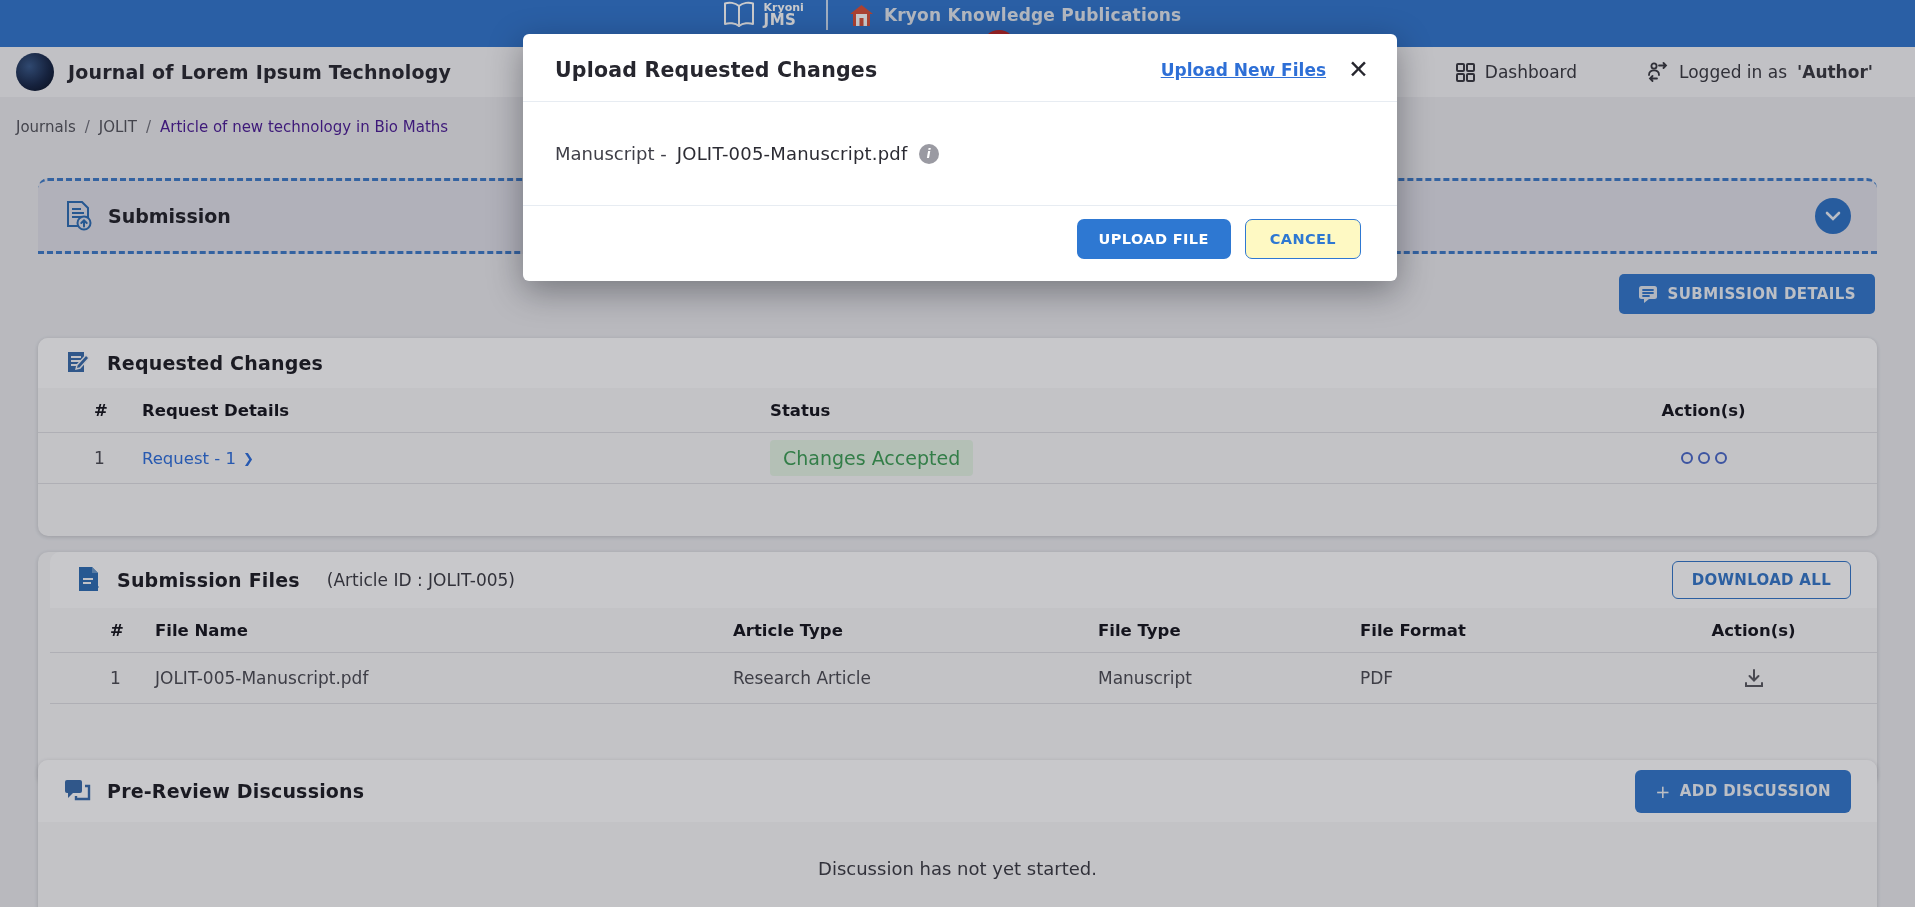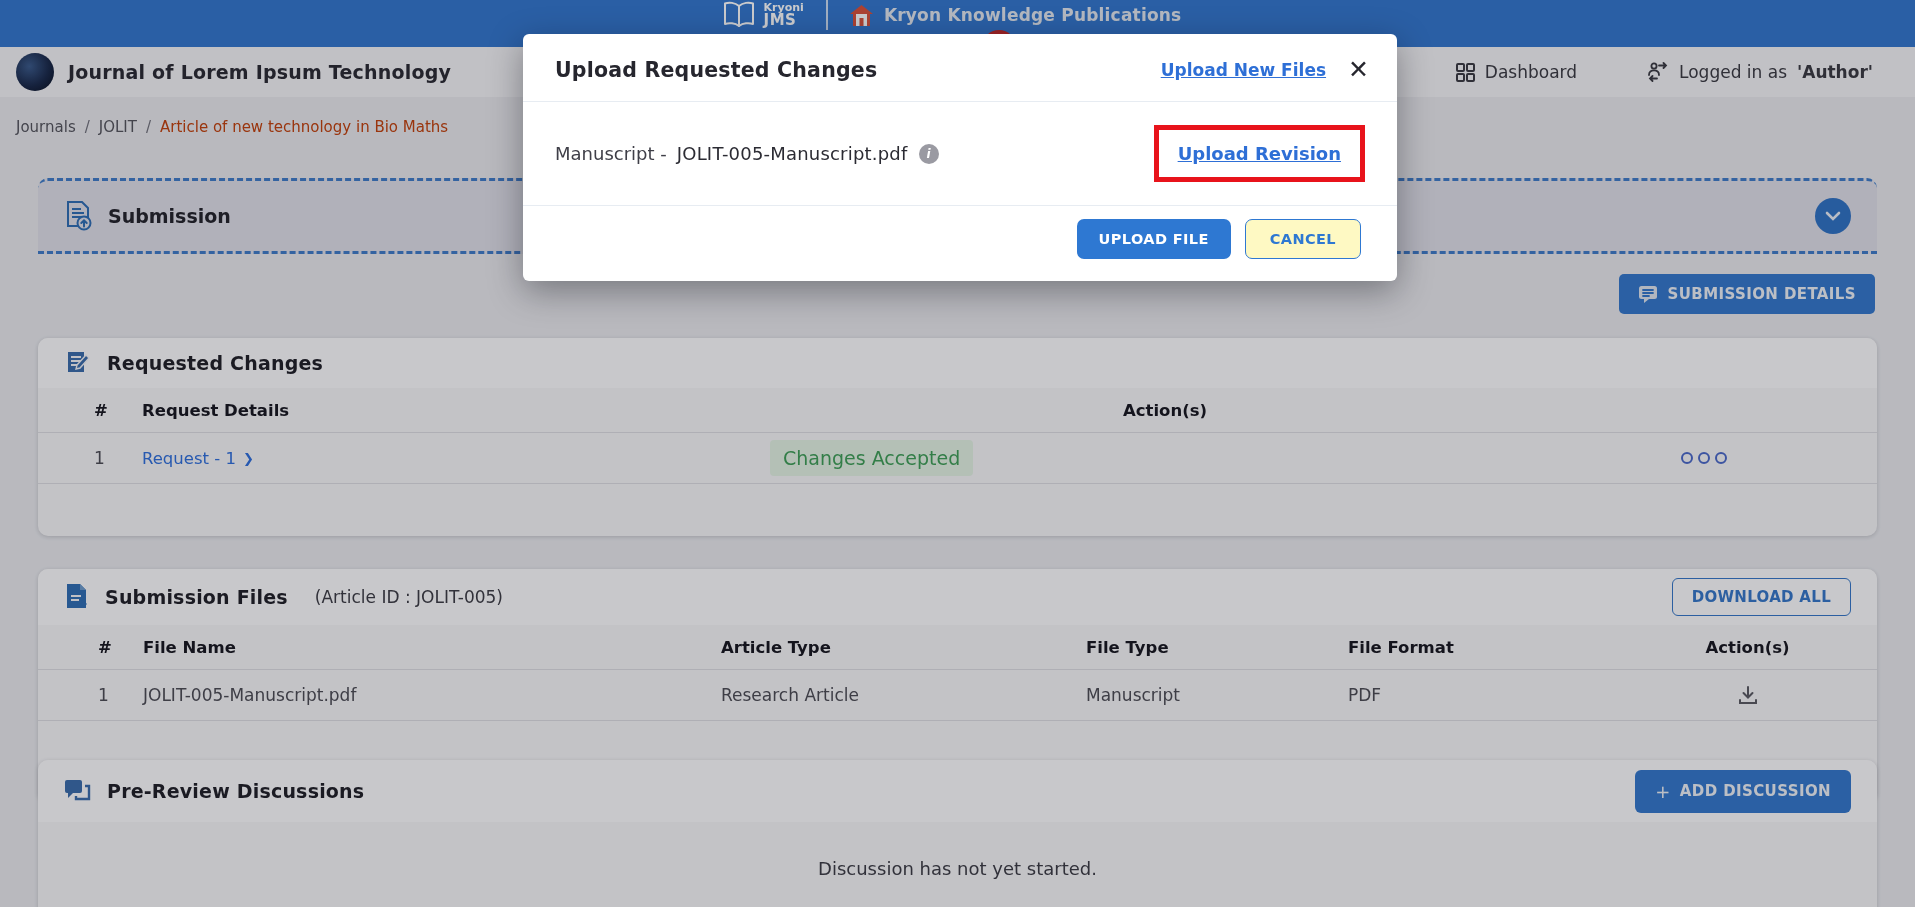--- a/index.html
+++ b/index.html
@@ -26,21 +26,21 @@
   .journalbar{height:50px;background:#f4f4f6;display:flex;align-items:center;justify-content:space-between;padding:0 42px 0 16px;}
   .jleft{display:flex;align-items:center;gap:14px;}
   .javatar{width:38px;height:38px;border-radius:50%;background:radial-gradient(circle at 35% 35%,#3a5a8a 0%,#19294a 55%,#070d1c 100%);}
   .jname{font-size:19px;font-weight:600;color:#2a2a33;letter-spacing:.2px;}
   .jright{display:flex;align-items:center;gap:70px;}
   .jitem{display:flex;align-items:center;gap:10px;font-size:17px;color:#3a3a42;cursor:pointer;}
   .jitem b{font-weight:bold;}
   
   .breadcrumb{padding:21px 0 0 16px;font-size:15px;color:#54545c;display:flex;gap:9px;align-items:center;}
   .crumb{cursor:pointer;}
-  .crumb-active{color:#c2410c;cursor:pointer;}
+  .crumb-active{color:#4c1d95;cursor:pointer;}
   .crumb-sep{color:#70707a;}
   
   .subbar{
     position:absolute;left:38px;right:38px;top:178px;height:70px;
     background:#dfdfe8;border-top:3px dashed #3f7cc8;border-bottom:3px dashed #3f7cc8;
     border-radius:10px 10px 0 0;display:flex;align-items:center;padding:0 26px;
   }
   .subbar-title{font-size:19px;font-weight:bold;color:#23232b;margin-left:14px;}
   .collapse-btn{margin-left:auto;width:36px;height:36px;border-radius:50%;background:#2f72c4;display:flex;align-items:center;justify-content:center;cursor:pointer;}
   
@@ -50,21 +50,21 @@
     display:flex;align-items:center;gap:10px;padding:0 19px;cursor:pointer;
     font-family:inherit;
   }
   
   .card{position:absolute;left:38px;right:38px;background:#f6f6f8;border-radius:10px;box-shadow:0 1px 4px rgba(30,30,40,.18);}
   .card-head{background:#fdfdfe;border-radius:10px 10px 0 0;display:flex;align-items:center;padding:0 26px;gap:15px;}
   .card-title{font-size:19px;font-weight:bold;color:#1f1f27;letter-spacing:.2px;}
   .card-sub{font-size:17px;color:#3c3c44;margin-left:12px;}
   .card-requested{top:338px;height:198px;}
   .card-requested .card-head{height:50px;}
-  .card-files{top:569px;height:233px;}
+  .card-files{top:552px;height:233px;padding-left:12px;}
   .card-files .card-head{height:56px;}
   .card-discussions{top:760px;height:260px;}
   .card-discussions .card-head{height:62px;}
   
   .tbl-row{display:grid;align-items:center;}
   .req-grid{grid-template-columns:48px 628px 810px 1fr;padding:0 30px 0 56px;}
   .files-grid{grid-template-columns:45px 578px 365px 262px 320px 1fr;padding:0 30px 0 60px;}
   .tbl-head{height:44px;font-size:16.5px;font-weight:bold;color:#17171f;border-bottom:1px solid #dddde2;}
   .tbl-body{height:50px;font-size:17px;color:#4c4c54;border-bottom:1px solid #dddde2;}
   .cell-action-h{text-align:center;padding-right:20px;}
@@ -213,20 +213,21 @@
           <path d="M4 3 L20 3 L20 23 L4 23 Z" fill="#3a6cab"></path>
           <path d="M7 8 L17 8 M7 12 L17 12 M7 16 L14 16" stroke="#f4f4f6" stroke-width="1.8"></path>
           <path d="M13 16 L22 6 L25 9 L16 19 L12 20 Z" fill="#3a6cab" stroke="#f4f4f6" stroke-width="1.4"></path>
         </svg>
       </span>
       <span class="card-title">Requested Changes</span>
     </div>
     <div class="tbl-row req-grid tbl-head">
       <span>#</span>
       <span>Request Details</span>
+      <span>Status</span>
       <span class="cell-action-h">Action(s)</span>
     </div>
     <div class="tbl-row req-grid tbl-body">
       <span>1</span>
       <span class="link req-link">
         <span>Request - 1</span>
         <span class="chev">❯</span>
       </span>
       <span>
         <span class="badge">Changes Accepted</span>
@@ -304,23 +305,20 @@
     <div class="modal-head">
       <span class="modal-title">Upload Requested Changes</span>
       <span class="modal-link">Upload New Files</span>
       <span class="modal-close">✕</span>
     </div>
     <div class="modal-div"></div>
     <div class="modal-body">
       <span class="file-label">Manuscript -</span>
       <span class="file-name">JOLIT-005-Manuscript.pdf</span>
       <span class="info-icon">i</span>
-      <span class="rev-box">
-        <span class="rev-link">Upload Revision</span>
-      </span>
     </div>
     <div class="modal-div"></div>
     <div class="modal-foot">
       <button class="btn-primary">UPLOAD FILE</button>
       <button class="btn-outline">CANCEL</button>
     </div>
   </div>
 
 </div>
 

